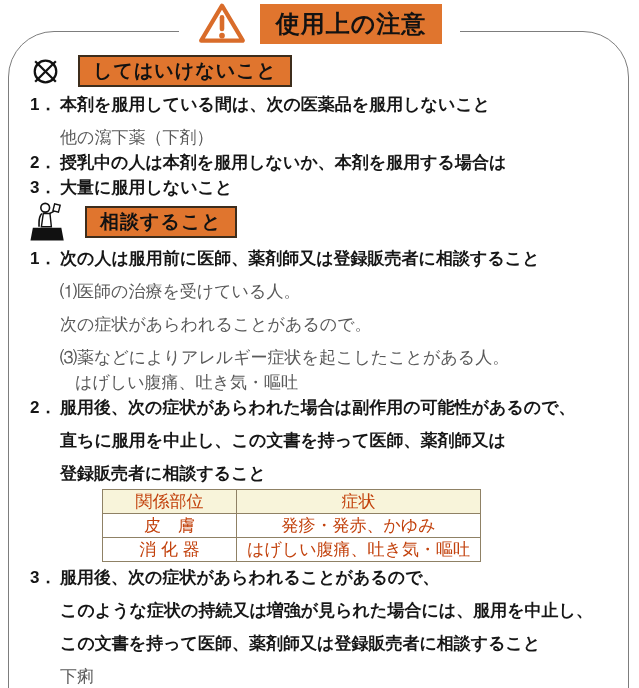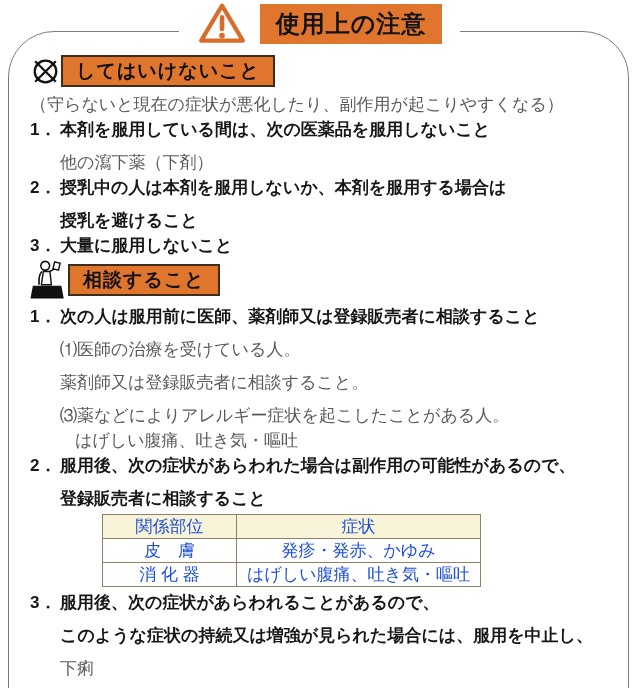--- a/index.html
+++ b/index.html
@@ -37,21 +37,21 @@
     padding:4px 16px 5px 16px;
     letter-spacing:1px;
     line-height:1.3;
   }
   .content {
     position:absolute;
     left:30px; top:53px;
     width:586px;
   }
   .sec-header {
-    display:flex; align-items:center; 
+    display:flex; align-items:center; gap:17px;
     height:36px;
     margin-bottom:3px;
   }
   .sec-badge {
     background:#e0752e;
     border:2px solid #3d2d1c;
     color:#121212;
     font-size:19px; font-weight:bold;
     padding:1px 13px 2px 13px;
     letter-spacing:1px;
@@ -69,21 +69,21 @@
     border-collapse:collapse;
     margin:3px 0 3px 72px;
   }
   table.sym th, table.sym td {
     border:1.3px solid #8f8165;
     font-size:17px;
     font-weight:normal;
     text-align:center;
     height:24px;
     padding:0 8px;
-    color:#1d4ed8;
+    color:#c2410c;
   }
   table.sym th { background:#f8f4da; }
   table.sym .c1 { width:134px; }
   table.sym .c2 { width:244px; }
   .iconbox { flex:0 0 auto; display:flex; align-items:center; justify-content:center; }
 </style>
 </head>
 <body>
 
 <div class="page">
@@ -109,33 +109,31 @@
       <span class="iconbox">
         <svg width="31" height="31" viewBox="0 0 36 36">
           <circle cx="18" cy="18" r="12.5" fill="none" stroke="#111111" stroke-width="2.6"></circle>
           <line x1="6" y1="6" x2="30" y2="30" stroke="#111111" stroke-width="2.6"></line>
           <line x1="30" y1="6" x2="6" y2="30" stroke="#111111" stroke-width="2.6"></line>
         </svg>
       </span>
       <span class="sec-badge">してはいけないこと</span>
     </div>
 
-    <div class="tline gray">（守らないと現在の症状が悪化したり、副作用が起こりやすくなる）</div>
 
     <div class="tline bold numline">
       <span class="num">1．</span>
       <span class="after-num">本剤を服用している間は、次の医薬品を服用しないこと</span>
     </div>
     <div class="tline gray ind1">他の瀉下薬（下剤）</div>
 
     <div class="tline bold numline">
       <span class="num">2．</span>
       <span class="after-num">授乳中の人は本剤を服用しないか、本剤を服用する場合は</span>
     </div>
-    <div class="tline bold ind1">授乳を避けること</div>
 
     <div class="tline bold numline">
       <span class="num">3．</span>
       <span class="after-num">大量に服用しないこと</span>
     </div>
 
     <div class="sec-header" style="height:42px; margin-top:1px;">
       <span class="iconbox">
         <svg width="38" height="42" viewBox="0 0 40 44">
           <circle cx="16" cy="7" r="4.6" fill="#ffffff" stroke="#111111" stroke-width="1.7"></circle>
@@ -147,28 +145,29 @@
         </svg>
       </span>
       <span class="sec-badge">相談すること</span>
     </div>
 
     <div class="tline bold numline">
       <span class="num">1．</span>
       <span class="after-num">次の人は服用前に医師、薬剤師又は登録販売者に相談すること</span>
     </div>
     <div class="tline gray ind1">⑴医師の治療を受けている人。</div>
-    <div class="tline gray ind1">薬剤師又は登録販売者に相談すること。</div>
+    <div class="tline gray ind1">次の症状があらわれることがあるので。</div>
     <div class="tline gray ind1">⑶薬などによりアレルギー症状を起こしたことがある人。</div>
     <div class="tline gray ind2">はげしい腹痛、吐き気・嘔吐</div>
 
     <div class="tline bold numline">
       <span class="num">2．</span>
       <span class="after-num">服用後、次の症状があらわれた場合は副作用の可能性があるので、</span>
     </div>
+    <div class="tline bold ind1">直ちに服用を中止し、この文書を持って医師、薬剤師又は</div>
     <div class="tline bold ind1">登録販売者に相談すること</div>
 
     <table class="sym">
       <tbody>
           <tr>
         <th class="c1">関係部位</th>
         <th class="c2">症状</th>
       </tr>
       <tr>
         <td>皮　膚</td>
@@ -179,16 +178,17 @@
         <td>はげしい腹痛、吐き気・嘔吐</td>
       </tr>
     </tbody>
       </table>
 
     <div class="tline bold numline">
       <span class="num">3．</span>
       <span class="after-num">服用後、次の症状があらわれることがあるので、</span>
     </div>
     <div class="tline bold ind1">このような症状の持続又は増強が見られた場合には、服用を中止し、</div>
+    <div class="tline bold ind1">この文書を持って医師、薬剤師又は登録販売者に相談すること</div>
     <div class="tline gray ind1">下痢</div>
 
   </div>
 </div>
 
 </body></html>

